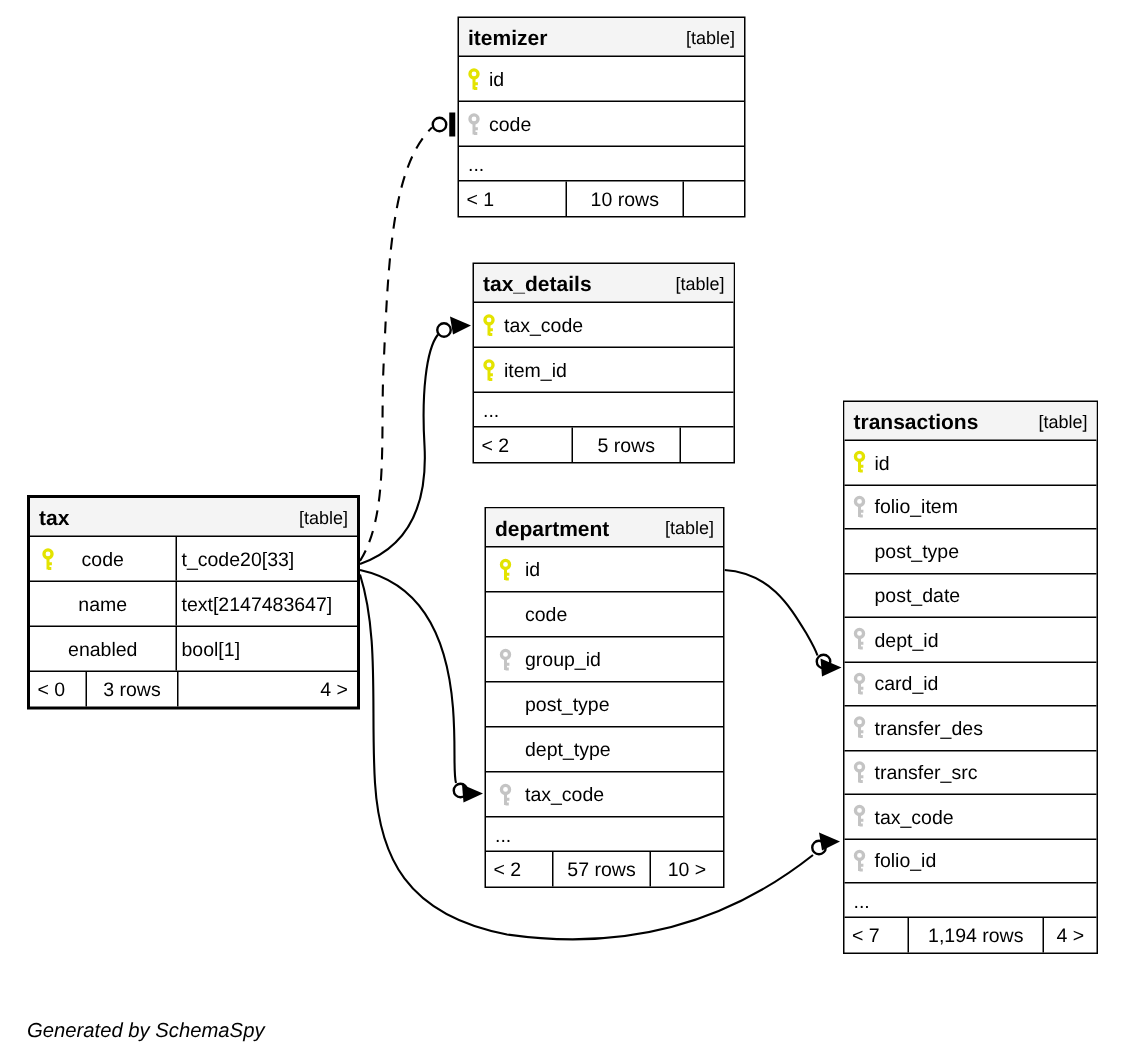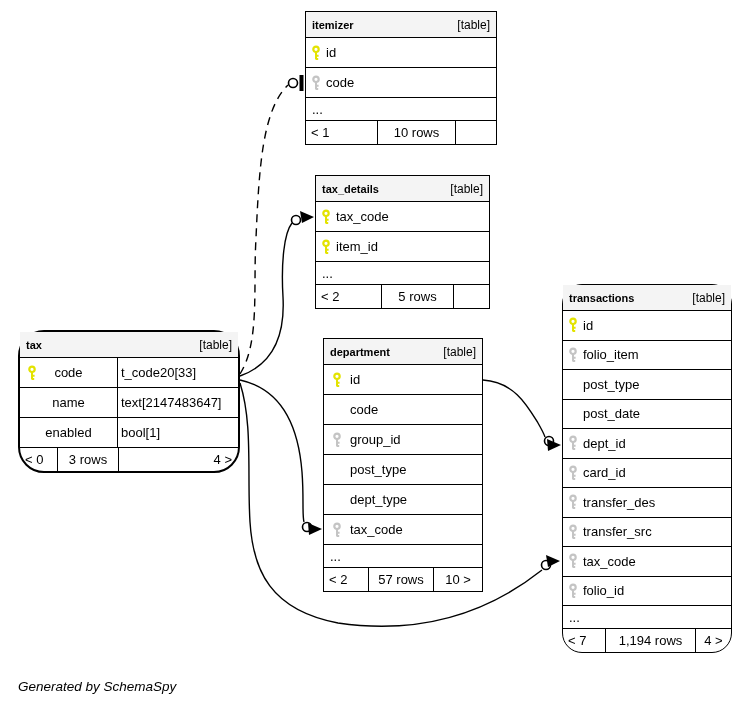--- a/index.html
+++ b/index.html
@@ -9,24 +9,24 @@
   html,body{margin:0;padding:0;background:#ffffff;}
   body{font-family:"Liberation Sans", sans-serif; color:#000;}
   .canvas{position:relative;width:747px;height:709px;background:#fff;overflow:hidden;}
   svg.edges{position:absolute;left:0;top:0;width:747px;height:709px;}
   .edge{fill:none;stroke:var(--border);stroke-width:1.4px;}
   .edge.dashed{stroke-dasharray:8 6;}
   .endpoint-circle{fill:#ffffff;stroke:var(--border);stroke-width:1.6px;}
   .endpoint-solid{fill:var(--border);stroke:none;}
 
   .db-table{position:absolute;background:#fff;border:1px solid var(--border);box-sizing:border-box;}
-  .db-table.emph{border-width:2px;border-radius:26px;}
+  .db-table.emph{border-width:2px;}
   .hdr{height:26px;background:var(--header-bg);border-bottom:1px solid var(--border);
        display:flex;align-items:center;justify-content:space-between;padding:0 6px;box-sizing:border-box;}
-  .tname{font-weight:bold;font-size:11px;}
+  .tname{font-weight:bold;font-size:14px;}
   .ttag{font-size:12px;}
   .row{height:30px;border-bottom:1px solid var(--border);display:flex;align-items:center;box-sizing:border-box;font-size:13px;}
   .t3 .row{height:29.5px;}
   .kicon{width:20px;display:flex;justify-content:center;align-items:center;flex:0 0 20px;}
   .t2 .kicon{flex:0 0 26px;width:26px;}
   .cname{white-space:nowrap;}
   .namecell{position:relative;width:97px;flex:0 0 97px;height:100%;display:flex;align-items:center;}
   .namecell .kicon{position:absolute;left:4px;width:16px;}
   .namecell .cname{width:100%;text-align:center;}
   .typecell{flex:1;height:100%;border-left:1px solid var(--border);display:flex;align-items:center;padding-left:3px;box-sizing:border-box;font-size:13px;white-space:nowrap;}
@@ -41,21 +41,21 @@
   .t2 .stat-l{width:45px;} .t2 .stat-c{width:65px;}
   .t2 .stat-r{justify-content:center;padding-right:0;}
   .t3 .stat-l{width:43px;} .t3 .stat-c{width:90px;}
   .t3 .stat-r{justify-content:center;padding-right:0;}
   .t4 .stat-l{width:38px;} .t4 .stat-c{width:61px;}
   .t4 .stat-r{padding-right:6px;}
 
   .t0{left:305px;top:11px;width:192px;}
   .t1{left:315px;top:175px;width:175px;}
   .t2{left:323px;top:338px;width:160px;}
-  .t3{left:562px;top:284px;width:170px;border-radius:20px;}
+  .t3{left:562px;top:267px;width:170px;}
   .t4{left:18px;top:330px;width:222px;}
 
   .gen-note{position:absolute;left:18px;top:679px;font-size:13.5px;font-style:italic;}
 </style>
 </head>
 <body>
 
 <div class="canvas">
 
   <svg class="edges" viewBox="0 0 747 709">

